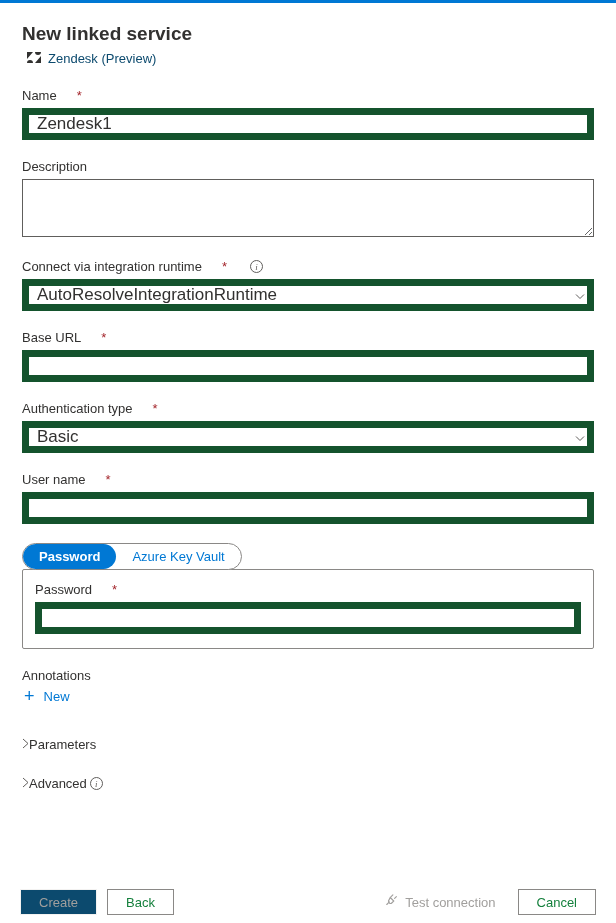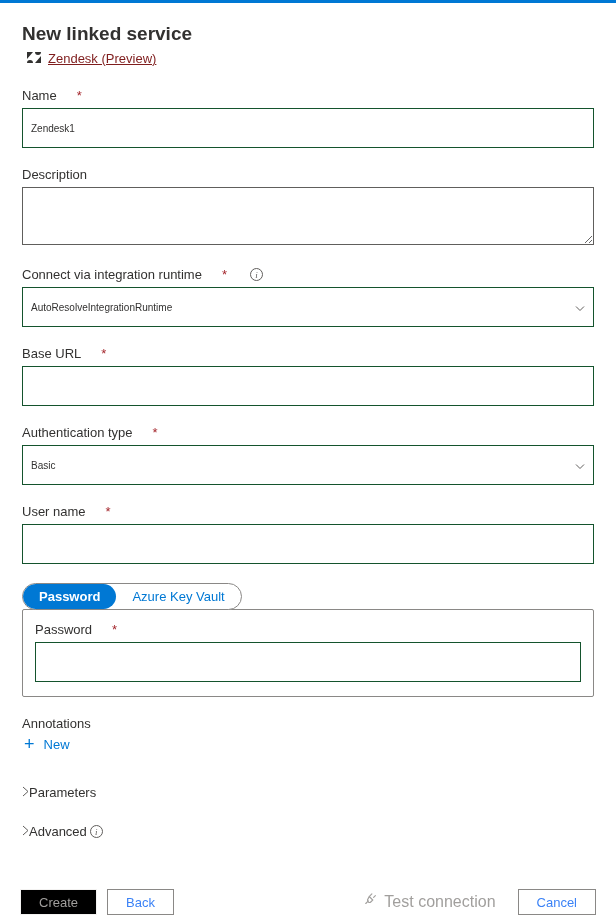--- a/index.html
+++ b/index.html
@@ -33,22 +33,21 @@
       margin-bottom: 22px;
       padding-left: 5px;
     }
     .zendesk-icon {
       font-size: 13px;
       font-weight: bold;
       color: #323130;
     }
     .subtitle-text {
       font-size: 13px;
-      color: #7f1d1d;
-      text-decoration: underline;
+      color: #0c4a6e;
     }
     .field-group {
       margin-bottom: 19px;
     }
     .field-label {
       font-size: 13px;
       color: #323130;
       margin-bottom: 5px;
       display: flex;
       align-items: center;
@@ -66,24 +65,24 @@
       align-items: center;
       justify-content: center;
       font-size: 9px;
       font-style: italic;
       font-family: serif;
       color: #605e5c;
       margin-left: 3px;
     }
     .text-input {
       width: 100%;
-      height: 40px;
-      border: 1px solid #14532d;
+      height: 32px;
+      border: 7px solid #14532d;
       padding: 0 8px;
-      font-size: 10px;
+      font-size: 17px;
       font-family: inherit;
       color: #323130;
       outline: none;
     }
     .textarea-input {
       width: 100%;
       height: 58px;
       border: 1px solid #605e5c;
       padding: 6px 8px;
       font-size: 13px;
@@ -174,37 +173,37 @@
       gap: 10px;
     }
     .btn {
       height: 26px;
       padding: 0 18px;
       font-size: 13px;
       font-family: inherit;
       border: 1px solid #8a8886;
       background: #fff;
       cursor: pointer;
-      color: #3b82f6;
+      color: #15803d;
     }
     .btn.disabled {
-      background: #000000;
+      background: #0c4a6e;
       color: #a19f9d;
       border-color: #f3f2f1;
       cursor: default;
     }
     .footer-spacer {
       flex: 1;
     }
     .test-conn {
       display: flex;
       align-items: center;
       gap: 6px;
       color: #a19f9d;
-      font-size: 16px;
+      font-size: 13px;
       cursor: default;
       margin-right: 12px;
     }
     .plug-icon {
       width: 14px;
       height: 14px;
     }
     .section-heading {
       font-size: 13px;
       color: #323130;

